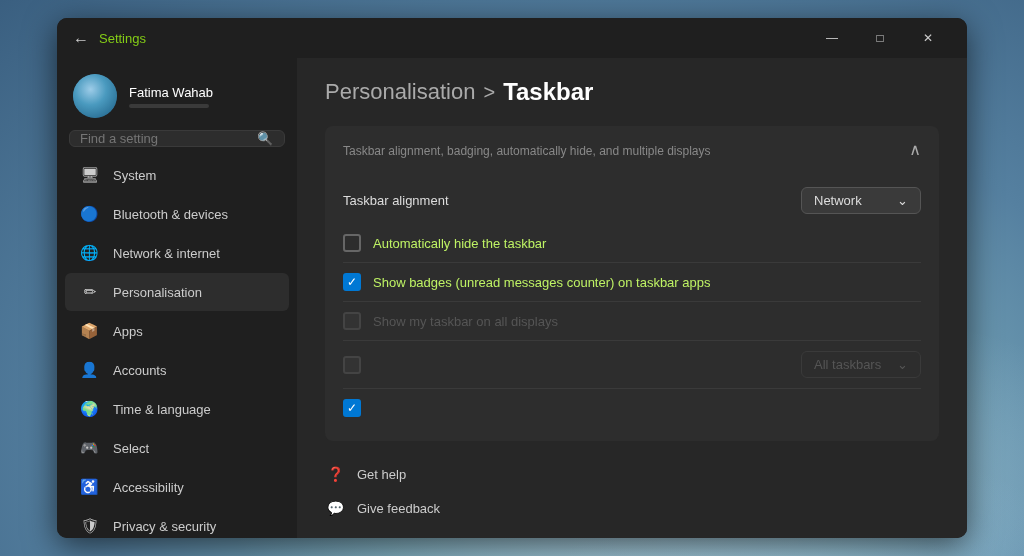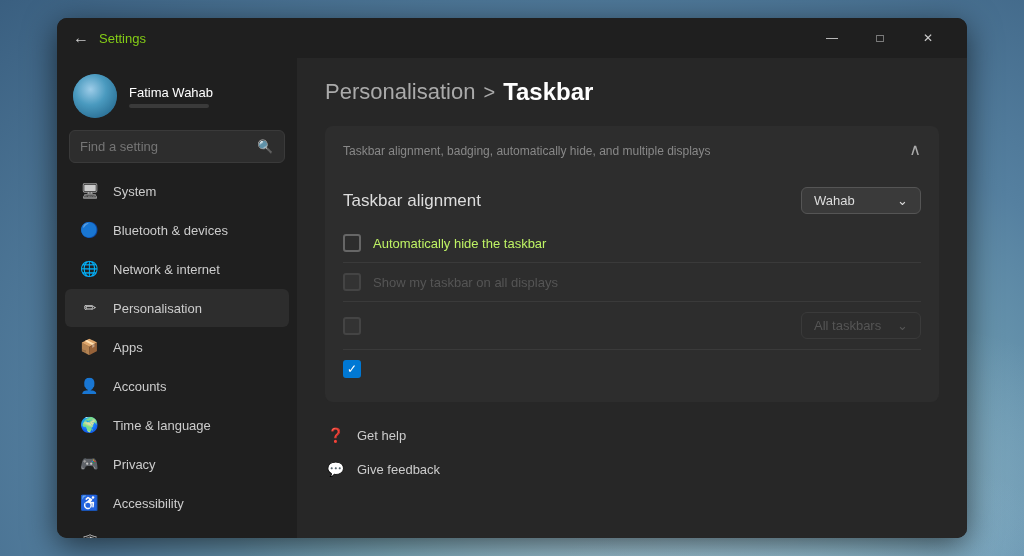--- a/index.html
+++ b/index.html
@@ -132,21 +132,21 @@
       border-radius: 2px;
       margin-top: 4px;
     }
 
     .search-box {
       margin: 0 12px 8px;
       display: flex;
       align-items: center;
       background: #2d2d2d;
       border-radius: 6px;
-      padding: 8px 10px;
+      padding: 0 10px;
       height: 34px;
       border: 1px solid #3a3a3a;
     }
     .search-box input {
       background: transparent;
       border: none;
       outline: none;
       color: #aaa;
       font-size: 13px;
       flex: 1;
@@ -245,21 +245,21 @@
     .setting-row {
       display: flex;
       align-items: center;
       padding: 10px 0;
       border-top: 1px solid #3a3a3a;
     }
     .setting-row:first-child { border-top: none; }
     .setting-label {
       flex: 1;
       color: #ddd;
-      font-size: 17px;
+      font-size: 13px;
     }
 
     .dropdown-btn {
       display: flex;
       align-items: center;
       gap: 8px;
       background: #3a3a3a;
       border: 1px solid #555;
       border-radius: 6px;
       padding: 5px 12px;
@@ -400,21 +400,21 @@
           <div class="nav-item">
     <span class="nav-icon">👤</span>
     <span>Accounts</span>
   </div>
           <div class="nav-item">
     <span class="nav-icon">🌍</span>
     <span>Time &amp; language</span>
   </div>
           <div class="nav-item">
     <span class="nav-icon">🎮</span>
-    <span>Privacy</span>
+    <span>Select</span>
   </div>
           <div class="nav-item">
     <span class="nav-icon">♿</span>
     <span>Accessibility</span>
   </div>
           <div class="nav-item">
     <span class="nav-icon">🛡</span>
     <span>Privacy &amp; security</span>
   </div>
         </div>
@@ -433,29 +433,34 @@
             <div class="section-header-subtitle">Taskbar alignment, badging, automatically hide, and multiple displays</div>
           </div>
           <span class="chevron">∧</span>
         </div>
 
         <div class="section-body">
 
           <div class="setting-row">
             <span class="setting-label">Taskbar alignment</span>
             <button class="dropdown-btn">
-              <span>Wahab</span>
+              <span>Network</span>
               <span>⌄</span>
             </button>
           </div>
 
           <div id="checkboxes-list">
               <div class="checkbox-row">
     <div class="checkbox"></div>
     <span class="checkbox-label">Automatically hide the taskbar</span>
+
+  </div>
+              <div class="checkbox-row">
+    <div class="checkbox checked"></div>
+    <span class="checkbox-label">Show badges (unread messages counter) on taskbar apps</span>
 
   </div>
               <div class="checkbox-row">
     <div class="checkbox disabled"></div>
     <span class="checkbox-label muted">Show my taskbar on all displays</span>
 
   </div>
               <div class="checkbox-row">
     <div class="checkbox disabled"></div>
     <button class="dropdown-btn muted" style="margin-left:auto;">

